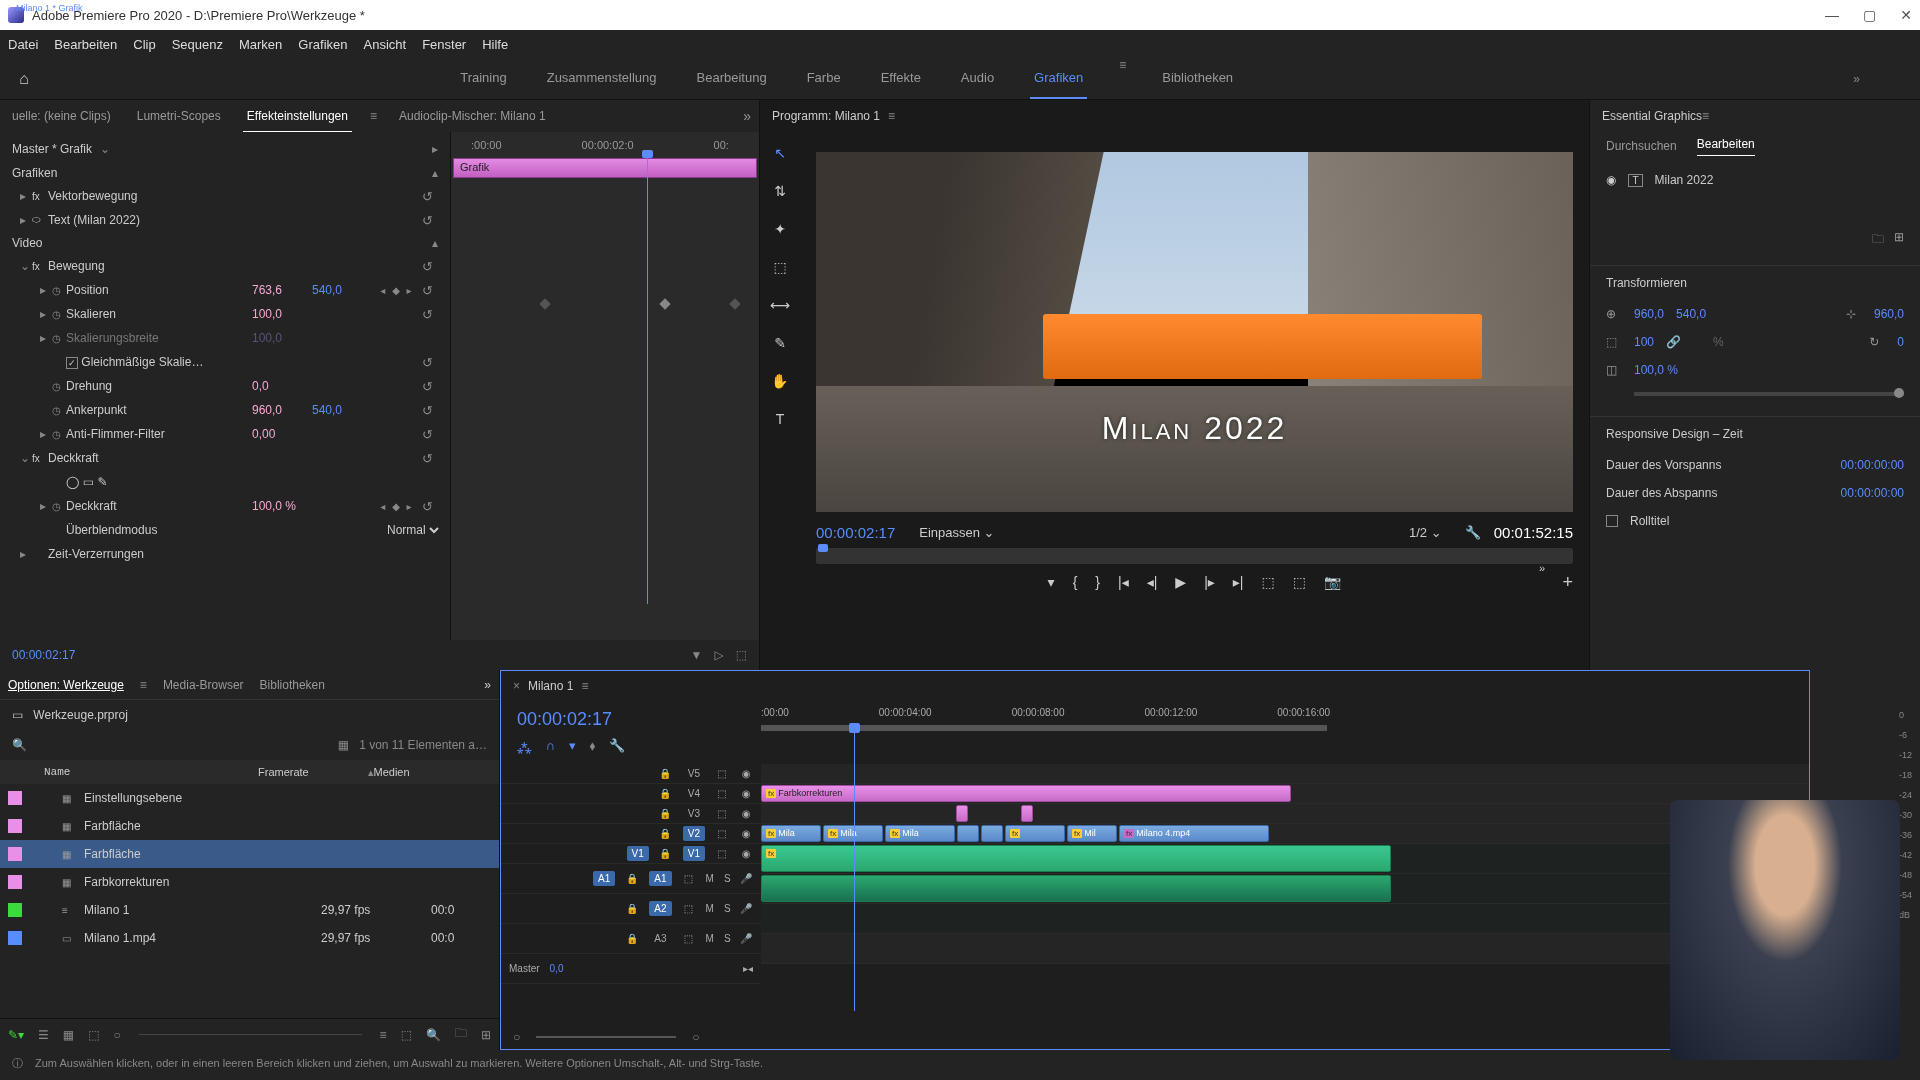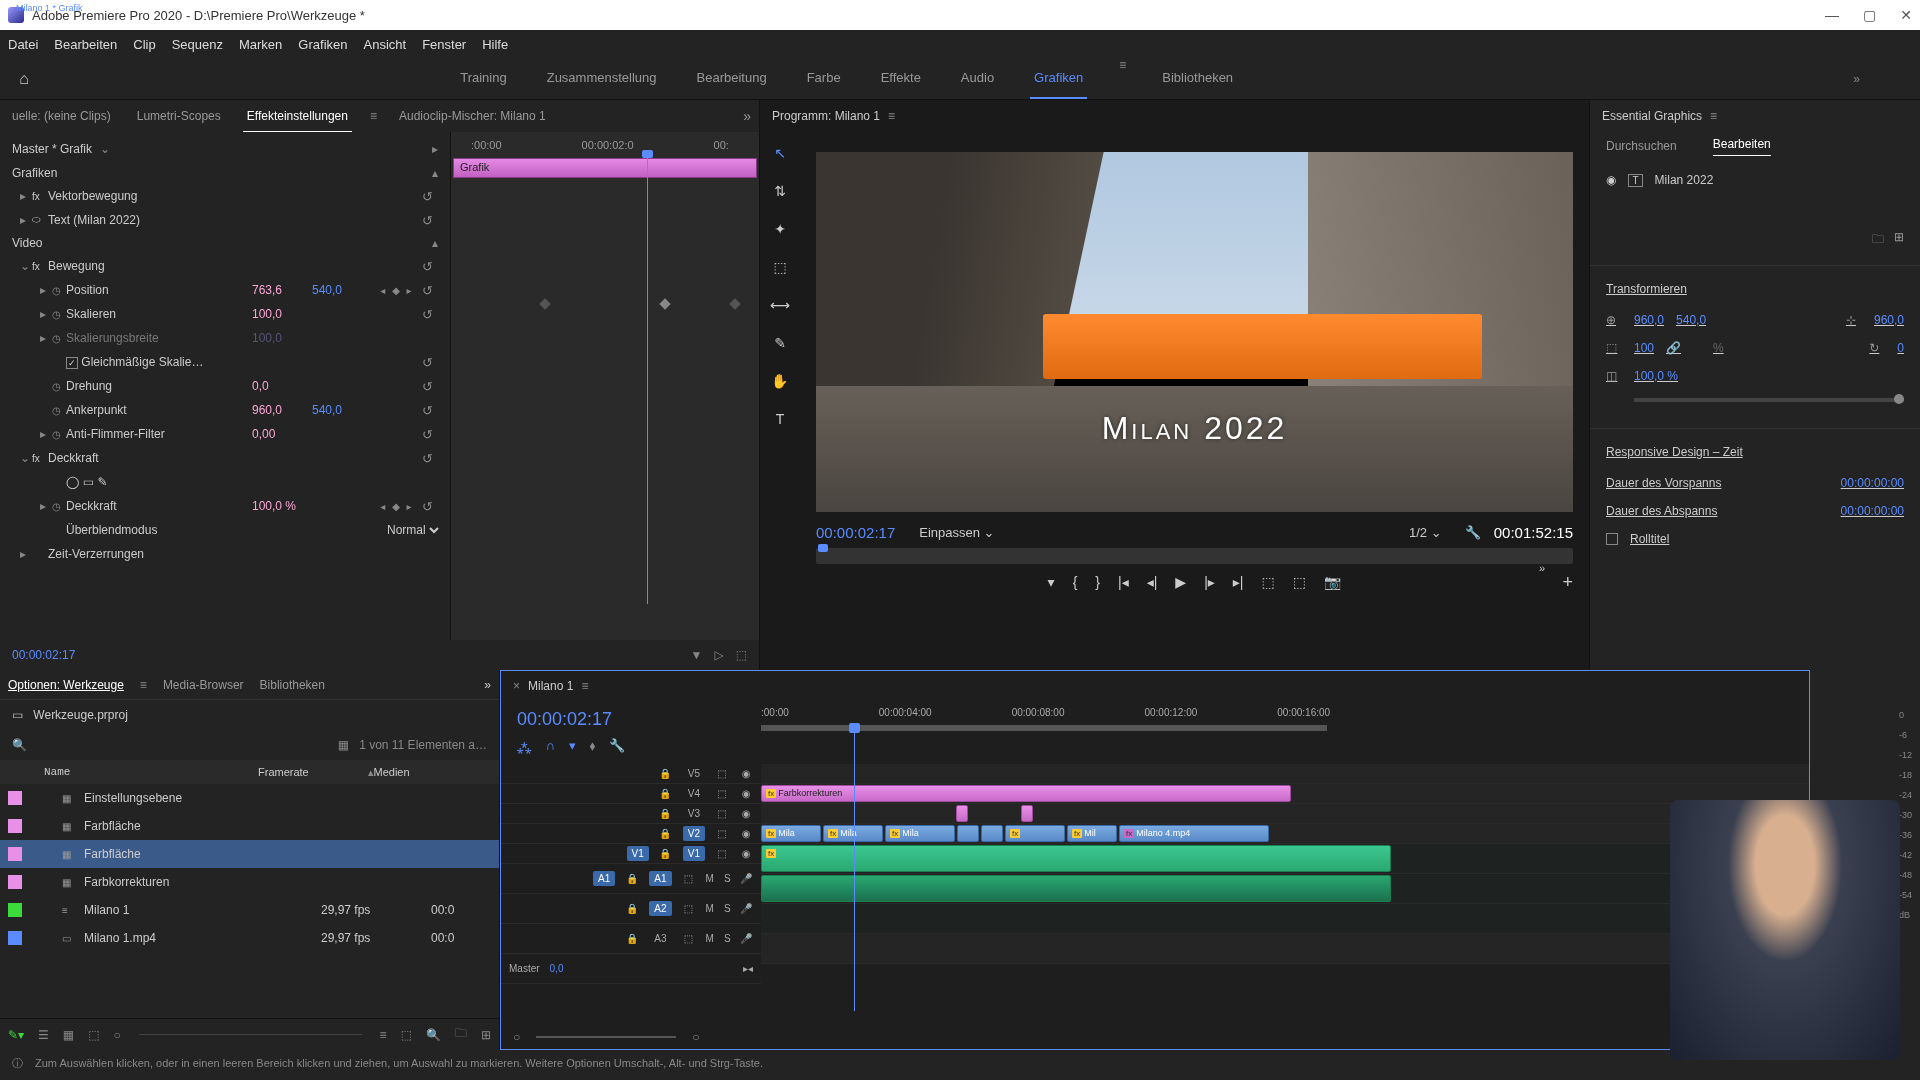--- a/index.html
+++ b/index.html
@@ -90,29 +90,29 @@
 .prog-info .zoom { margin-left: auto; margin-right: 24px; color: #ccc; }
 .prog-info .dur { color: #fff; font-size: 15px; }
 .prog-scrub { height: 16px; position: relative; background: #333; margin: 4px 0; border-radius: 2px; }
 .prog-scrub .pmark { position: absolute; left: 2px; top: -4px; width: 10px; height: 8px; background: #5a8cff; border-radius: 2px; }
 .prog-transport { display: flex; align-items: center; justify-content: center; gap: 18px; height: 28px; color: #ccc; font-size: 14px; position: relative;}
 .prog-transport .plus { position: absolute; right: 0; font-size: 18px; }
 .prog-transport .expand { position: absolute; right: 28px; top: -6px; font-size: 11px; }
 
 
 .eg-panel { width: 330px; background: #232323; }
-.eg-header { height: 32px; display: flex; align-items: center; padding: 0 12px; font-size: 12px; gap: 8px; }
-.eg-tabs { height: 28px; display: flex; align-items: center; gap: 36px; padding: 0 16px; font-size: 12px; }
+.eg-header { height: 32px; display: flex; align-items: center; padding: 0 12px; font-size: 12px; gap: 0; }
+.eg-tabs { height: 28px; display: flex; align-items: center; gap: 20px; padding: 0 16px; font-size: 12px; }
 .eg-tabs .tab { color: #999; }
 .eg-tabs .tab.active { color: #fff; border-bottom: 1px solid #fff; padding-bottom: 4px; }
 .eg-layer { display: flex; align-items: center; height: 28px; padding: 0 16px; gap: 12px; margin-top: 6px; }
 .eg-layer .eye { color: #ccc; }
 .eg-layer .ticon { border: 1px solid #888; padding: 0 3px; font-size: 10px; }
 .eg-actions { display: flex; justify-content: flex-end; padding: 8px 16px; gap: 10px; color: #999; margin-top: 28px; }
-.eg-section { padding: 16px 16px; border-top: 1px solid #333; margin-top: 6px; text-decoration: underline; }
+.eg-section { padding: 10px 16px; border-top: 1px solid #333; margin-top: 6px; }
 .eg-section .title { color: #ccc; margin-bottom: 10px; }
 .eg-row { display: flex; align-items: center; height: 28px; gap: 12px; font-size: 12px; }
 .eg-row .icon { width: 16px; color: #999; }
 .eg-row .val { color: #5a8cff; }
 .eg-slider { height: 4px; background: #444; margin: 8px 0 4px 28px; position: relative; }
 .eg-slider::after { content:''; position:absolute; right:0; top:-4px; width:10px; height:10px; border-radius:50%; background:#888; }
 
 
 .lower { display: flex; height: 380px; }
 

